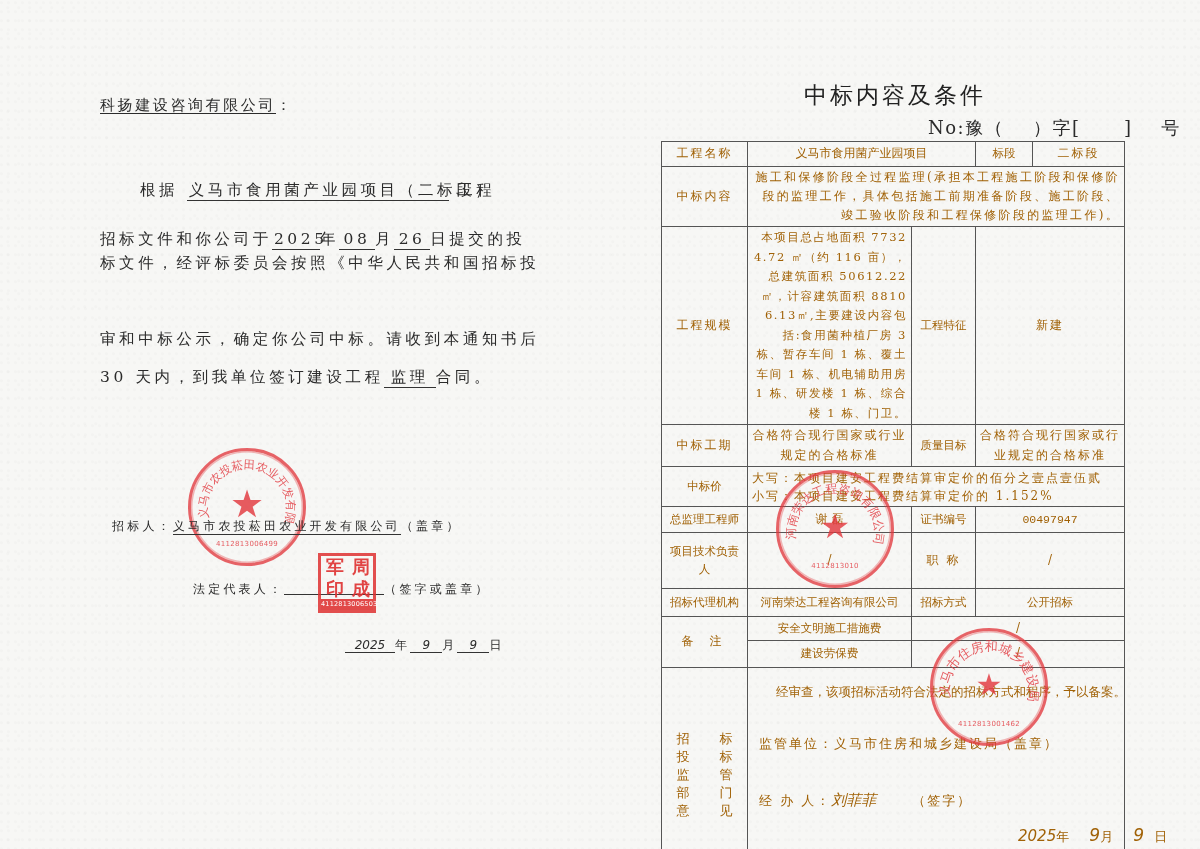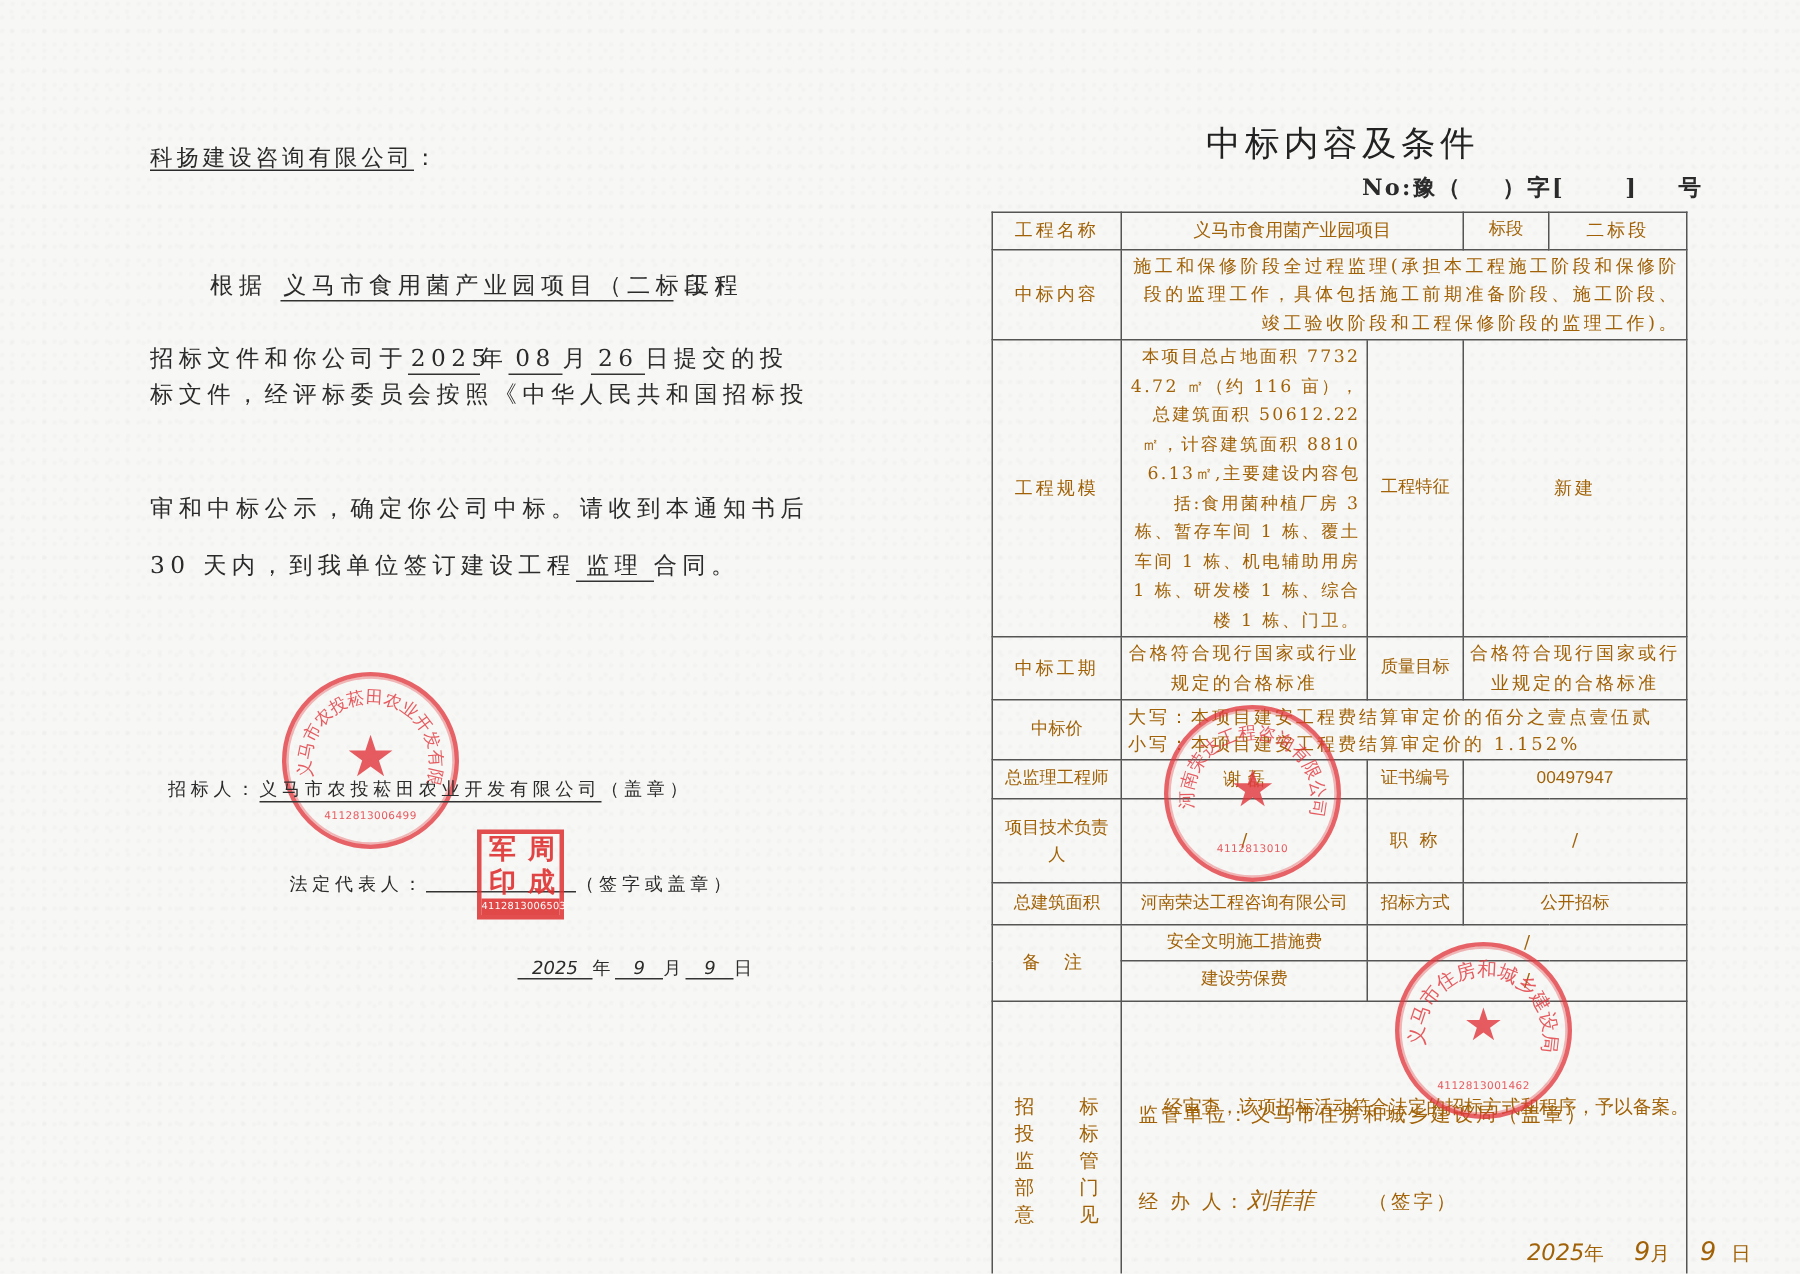--- a/index.html
+++ b/index.html
@@ -76,37 +76,36 @@
       font-family: "DejaVu Sans", sans-serif; text-align: center; line-height: 11px;
       letter-spacing: 0.2px;
     }
 
     
     .doc-title {
       position: absolute; left: 804px; top: 80px; font-size: 23px; letter-spacing: 3px;
       font-family: "DejaVu Sans", sans-serif; color: #222;
     }
     .doc-no {
-      position: absolute; left: 908px; top: 116px; font-size: 15px; letter-spacing: 1.5px;
+      position: absolute; left: 928px; top: 116px; font-size: 18px; letter-spacing: 1.5px;
       white-space: pre;
-      font-weight: bold;
     }
     table.cond {
       position: absolute; left: 661px; top: 141px; width: 463px;
       border-collapse: collapse; table-layout: fixed;
       font-size: 12px; color: #a16207;
     }
     table.cond td {
       border: 1.3px solid #555; padding: 1px 4px; vertical-align: middle;
       line-height: 19.5px;
     }
     .c { text-align: center; }
     .spaced { letter-spacing: 2px; }
     .just { letter-spacing: 2.3px; word-break: break-all; text-align: right; }
-    .sans { font-family: Liberation Sans, sans-serif; font-size: 11.5px; margin-top: 45px; }
+    .sans { font-family: Liberation Mono, monospace; font-size: 11.5px; }
     .vert-label {
       display: flex; justify-content: center; gap: 30px; font-size: 13px; line-height: 18px;
     }
     .vert-label .col { display: flex; flex-direction: column; }
     .opinion { position: relative; height: 182px; padding: 16px !important; vertical-align: top !important; }
     .opinion .line { position: absolute; left: 11px; white-space: nowrap; font-size: 13px; }
   </style>
 </head>
 <body>
 
@@ -213,21 +212,21 @@
       <td class="c sans">证书编号</td>
       <td class="c sans" colspan="2">00497947</td>
     </tr>
     <tr style="height:56px;">
       <td class="c sans" style="line-height:18px;">项目技术负责人</td>
       <td class="c">/</td>
       <td class="c spaced">职  称</td>
       <td class="c" colspan="2">/</td>
     </tr>
     <tr style="height:28px;">
-      <td class="c sans">总建筑面积</td>
+      <td class="c sans">招标代理机构</td>
       <td class="c sans">河南荣达工程咨询有限公司</td>
       <td class="c sans">招标方式</td>
       <td class="c sans" colspan="2">公开招标</td>
     </tr>
     <tr style="height:24px;">
       <td class="c" rowspan="2" style="letter-spacing:6px;">备  注</td>
       <td class="c sans">安全文明施工措施费</td>
       <td class="c" colspan="3">/</td>
     </tr>
     <tr style="height:27px;">

